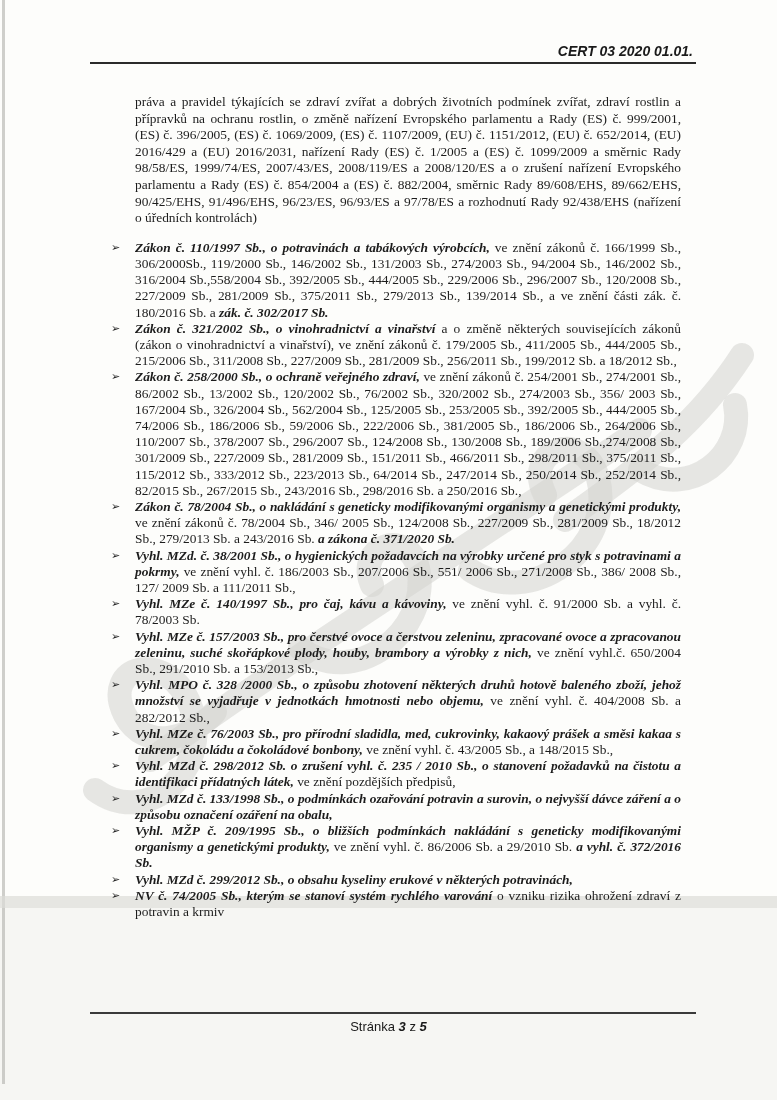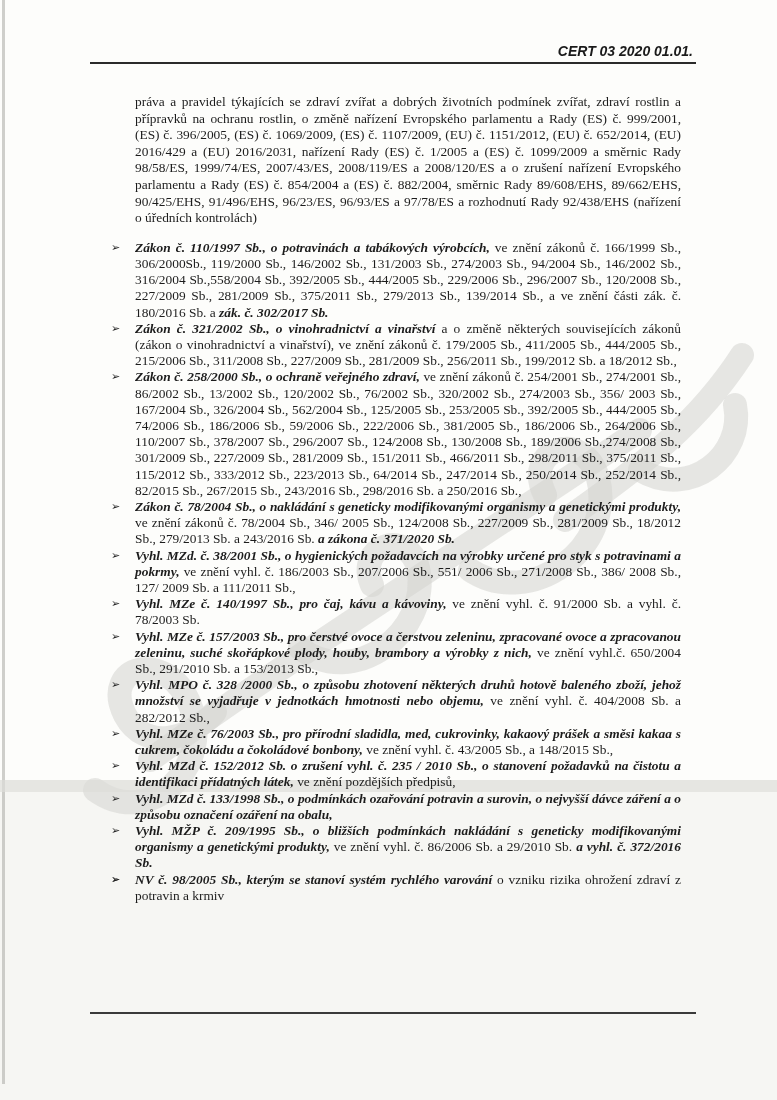--- a/index.html
+++ b/index.html
@@ -5,21 +5,21 @@
   html,body{margin:0;padding:0;}
   body{
     width:777px;height:1100px;
     background:#f6f6f3;
     font-family:"Liberation Serif","DejaVu Serif",serif;
     color:#1c1c1c;
     overflow:hidden;
   }
   .page{
     position:relative;
-    width:777px;height:792px;
+    width:777px;height:908px;
     background:#fdfdfb;
   }
   
   .scan-edge-left{
     position:absolute;left:2px;top:0;width:3px;height:1084px;
     background:#a9a9a4;opacity:.55;
   }
   .scan-edge-bottom{
     position:absolute;left:0;bottom:0;width:777px;height:12px;
     background:#dcdcd7;opacity:.7;
@@ -102,23 +102,26 @@
     <ul class="laws">
         <li><span class="marker">➢</span><span><span class="b">Zákon č. 110/1997 Sb., o potravinách a tabákových výrobcích,</span><span> ve znění zákonů č. 166/1999 Sb., 306/2000Sb., 119/2000 Sb., 146/2002 Sb., 131/2003 Sb., 274/2003 Sb., 94/2004 Sb., 146/2002 Sb., 316/2004 Sb.,558/2004 Sb., 392/2005 Sb., 444/2005 Sb., 229/2006 Sb., 296/2007 Sb., 120/2008 Sb., 227/2009 Sb., 281/2009 Sb., 375/2011 Sb., 279/2013 Sb., 139/2014 Sb., a ve znění části zák. č. 180/2016 Sb. a </span><span class="b">zák. č. 302/2017 Sb.</span></span></li>
         <li><span class="marker">➢</span><span><span class="b">Zákon č. 321/2002 Sb., o vinohradnictví a vinařství</span><span> a o změně některých souvisejících zákonů (zákon o vinohradnictví a vinařství), ve znění zákonů č. 179/2005 Sb., 411/2005 Sb., 444/2005 Sb., 215/2006 Sb., 311/2008 Sb., 227/2009 Sb., 281/2009 Sb., 256/2011 Sb., 199/2012 Sb. a 18/2012 Sb.,</span></span></li>
         <li><span class="marker">➢</span><span><span class="b">Zákon č. 258/2000 Sb., o ochraně veřejného zdraví,</span><span> ve znění zákonů č. 254/2001 Sb., 274/2001 Sb., 86/2002 Sb., 13/2002 Sb., 120/2002 Sb., 76/2002 Sb., 320/2002 Sb., 274/2003 Sb.,  356/ 2003 Sb., 167/2004 Sb., 326/2004 Sb.,  562/2004 Sb., 125/2005 Sb., 253/2005 Sb., 392/2005 Sb.,  444/2005 Sb., 74/2006 Sb., 186/2006 Sb., 59/2006 Sb., 222/2006 Sb., 381/2005 Sb.,  186/2006 Sb., 264/2006 Sb., 110/2007 Sb., 378/2007 Sb.,  296/2007 Sb., 124/2008 Sb., 130/2008 Sb., 189/2006 Sb.,274/2008 Sb., 301/2009 Sb., 227/2009 Sb., 281/2009 Sb., 151/2011 Sb., 466/2011 Sb., 298/2011 Sb., 375/2011 Sb., 115/2012 Sb., 333/2012 Sb., 223/2013 Sb., 64/2014 Sb., 247/2014 Sb., 250/2014 Sb., 252/2014 Sb., 82/2015 Sb., 267/2015 Sb., 243/2016 Sb., 298/2016 Sb. a 250/2016 Sb.,</span></span></li>
         <li><span class="marker">➢</span><span><span class="b">Zákon č. 78/2004 Sb., o nakládání s geneticky modifikovanými organismy a genetickými produkty,</span><span> ve znění zákonů č. 78/2004 Sb., 346/ 2005 Sb., 124/2008 Sb., 227/2009 Sb., 281/2009 Sb., 18/2012 Sb., 279/2013 Sb. a 243/2016 Sb. </span><span class="b">a zákona č. 371/2020 Sb.</span></span></li>
         <li><span class="marker">➢</span><span><span class="b">Vyhl. MZd. č. 38/2001 Sb., o hygienických požadavcích na výrobky určené pro styk s potravinami a pokrmy,</span><span> ve znění vyhl. č. 186/2003 Sb., 207/2006 Sb., 551/ 2006 Sb., 271/2008 Sb., 386/ 2008 Sb., 127/ 2009 Sb. a  111/2011 Sb.,</span></span></li>
         <li><span class="marker">➢</span><span><span class="b">Vyhl. MZe č. 140/1997 Sb., pro čaj, kávu a kávoviny,</span><span> ve znění vyhl. č. 91/2000 Sb. a vyhl. č. 78/2003 Sb.</span></span></li>
         <li><span class="marker">➢</span><span><span class="b">Vyhl. MZe č. 157/2003 Sb., pro čerstvé ovoce a čerstvou zeleninu, zpracované ovoce a zpracovanou zeleninu, suché skořápkové plody, houby, brambory a výrobky z nich,</span><span> ve znění vyhl.č. 650/2004 Sb., 291/2010 Sb. a 153/2013 Sb.,</span></span></li>
         <li><span class="marker">➢</span><span><span class="b">Vyhl. MPO č. 328 /2000 Sb., o způsobu zhotovení některých druhů hotově baleného zboží, jehož množství se vyjadřuje v jednotkách hmotnosti nebo objemu,</span><span> ve znění vyhl. č. 404/2008 Sb. a 282/2012 Sb.,</span></span></li>
         <li><span class="marker">➢</span><span><span class="b">Vyhl. MZe č. 76/2003 Sb., pro přírodní sladidla, med, cukrovinky, kakaový prášek a směsi kakaa s cukrem, čokoládu a čokoládové bonbony,</span><span> ve znění vyhl. č. 43/2005 Sb., a 148/2015 Sb.,</span></span></li>
-        <li><span class="marker">➢</span><span><span class="b">Vyhl. MZd č. 152/2012 Sb. o zrušení vyhl. č. 235 / 2010 Sb., o stanovení požadavků na čistotu a identifikaci přídatných látek,</span><span> ve znění pozdějších předpisů,</span></span></li>
+        <li><span class="marker">➢</span><span><span class="b">Vyhl. MZd č. 298/2012 Sb. o zrušení vyhl. č. 235 / 2010 Sb., o stanovení požadavků na čistotu a identifikaci přídatných látek,</span><span> ve znění pozdějších předpisů,</span></span></li>
         <li><span class="marker">➢</span><span><span class="b">Vyhl. MZd č. 133/1998 Sb., o podmínkách ozařování potravin a surovin, o nejvyšší dávce záření a o způsobu označení ozáření na obalu,</span></span></li>
         <li><span class="marker">➢</span><span><span class="b">Vyhl. MŽP č. 209/1995 Sb., o bližších podmínkách nakládání s geneticky modifikovanými organismy a genetickými produkty,</span><span> ve znění vyhl. č. 86/2006 Sb. a 29/2010 Sb. </span><span class="b">a vyhl. č. 372/2016 Sb.</span></span></li>
-        <li><span class="marker">➢</span></li>
-        <li><span class="marker">➢</span><span><span class="b">NV č. 98/2005 Sb., kterým se stanoví systém rychlého varování</span><span> o vzniku rizika ohrožení zdraví z potravin a krmiv</span></span></li>
+        <li><span class="marker">➢</span><span><span class="b">Vyhl. MZd č. 299/2012 Sb., o obsahu kyseliny erukové v některých potravinách,</span></span></li>
+        <li><span class="marker">➢</span><span><span class="b">NV č. 74/2005 Sb., kterým se stanoví systém rychlého varování</span><span> o vzniku rizika ohrožení zdraví z potravin a krmiv</span></span></li>
       </ul>
   </div>
 
   <div class="footer-rule"></div>
+  <div class="page-label">
+    <span>Stránka </span><span class="b">3</span><span> z </span><span class="b">5</span>
+  </div>
 
 </div>
 
 </body></html>

